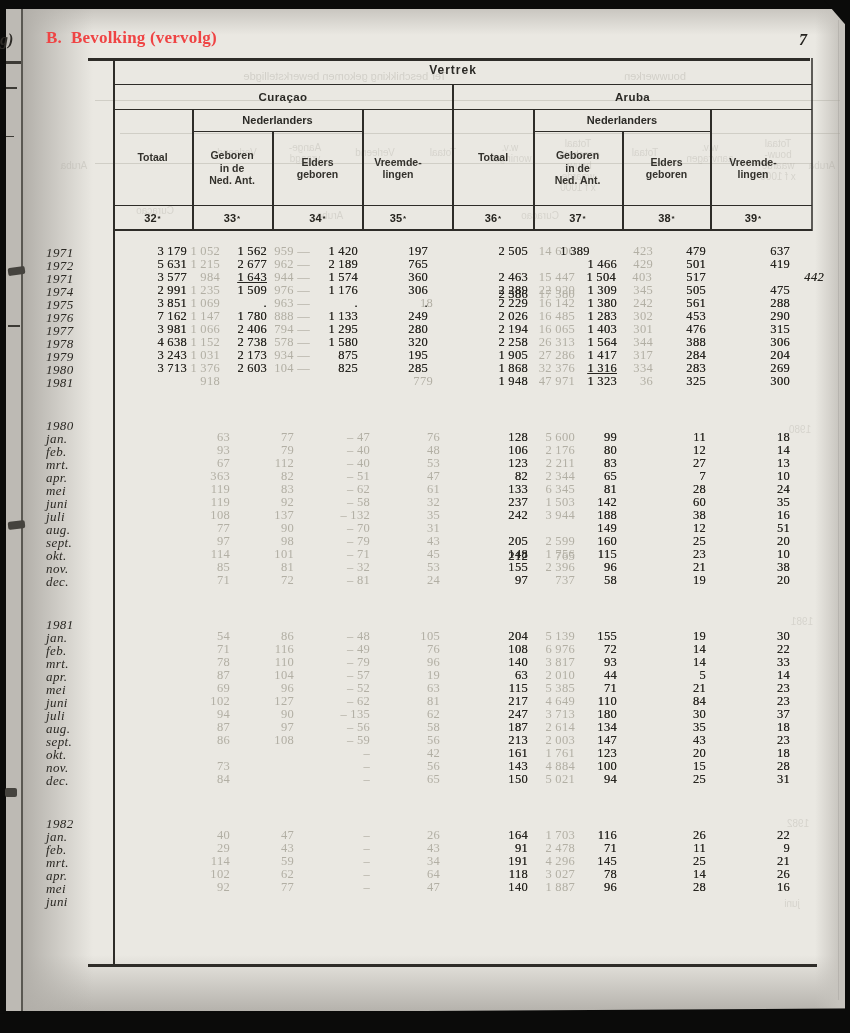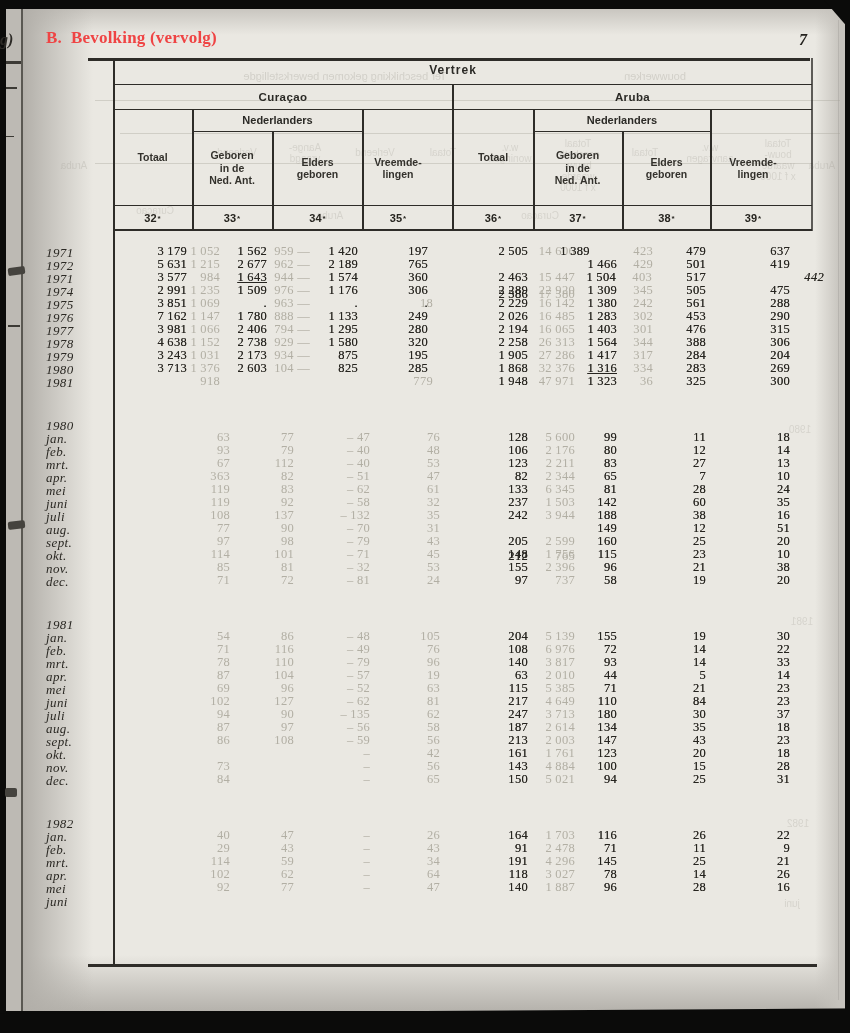--- a/index.html
+++ b/index.html
@@ -292,21 +292,21 @@
       <div class="cell row-y" style="left: 711px; top: 310px; width: 84px;"><span class="v">290</span></div>
       <div class="cell row-y" style="left: 113px; top: 323px; width: 79px;"><span class="v">3 981</span><span class="g g0">1 066</span></div>
       <div class="cell row-y" style="left: 192px; top: 323px; width: 80px;"><span class="v">2 406</span><span class="g g1">794 —</span></div>
       <div class="cell row-y" style="left: 272px; top: 323px; width: 91px;"><span class="v">1 295</span></div>
       <div class="cell row-y" style="left: 363px; top: 323px; width: 70px;"><span class="v">280</span></div>
       <div class="cell row-y" style="left: 453px; top: 323px; width: 80px;"><span class="v">2 194</span><span class="g g4">16 065</span></div>
       <div class="cell row-y" style="left: 533px; top: 323px; width: 89px;"><span class="v">1 403</span><span class="g g5">301</span></div>
       <div class="cell row-y" style="left: 622px; top: 323px; width: 89px;"><span class="v">476</span></div>
       <div class="cell row-y" style="left: 711px; top: 323px; width: 84px;"><span class="v">315</span></div>
       <div class="cell row-y" style="left: 113px; top: 336px; width: 79px;"><span class="v">4 638</span><span class="g g0">1 152</span></div>
-      <div class="cell row-y" style="left: 192px; top: 336px; width: 80px;"><span class="v">2 738</span><span class="g g1">929 —</span></div>
+      <div class="cell row-y" style="left: 192px; top: 336px; width: 80px;"><span class="v">2 738</span><span class="g g1">578 —</span></div>
       <div class="cell row-y" style="left: 272px; top: 336px; width: 91px;"><span class="v">1 580</span></div>
       <div class="cell row-y" style="left: 363px; top: 336px; width: 70px;"><span class="v">320</span></div>
       <div class="cell row-y" style="left: 453px; top: 336px; width: 80px;"><span class="v">2 258</span><span class="g g4">26 313</span></div>
       <div class="cell row-y" style="left: 533px; top: 336px; width: 89px;"><span class="v">1 564</span><span class="g g5">344</span></div>
       <div class="cell row-y" style="left: 622px; top: 336px; width: 89px;"><span class="v">388</span></div>
       <div class="cell row-y" style="left: 711px; top: 336px; width: 84px;"><span class="v">306</span></div>
       <div class="cell row-y" style="left: 113px; top: 349px; width: 79px;"><span class="v">3 243</span><span class="g g0">1 031</span></div>
       <div class="cell row-y" style="left: 192px; top: 349px; width: 80px;"><span class="v">2 173</span><span class="g g1">934 —</span></div>
       <div class="cell row-y" style="left: 272px; top: 349px; width: 91px;"><span class="v">875</span></div>
       <div class="cell row-y" style="left: 363px; top: 349px; width: 70px;"><span class="v">195</span></div>

